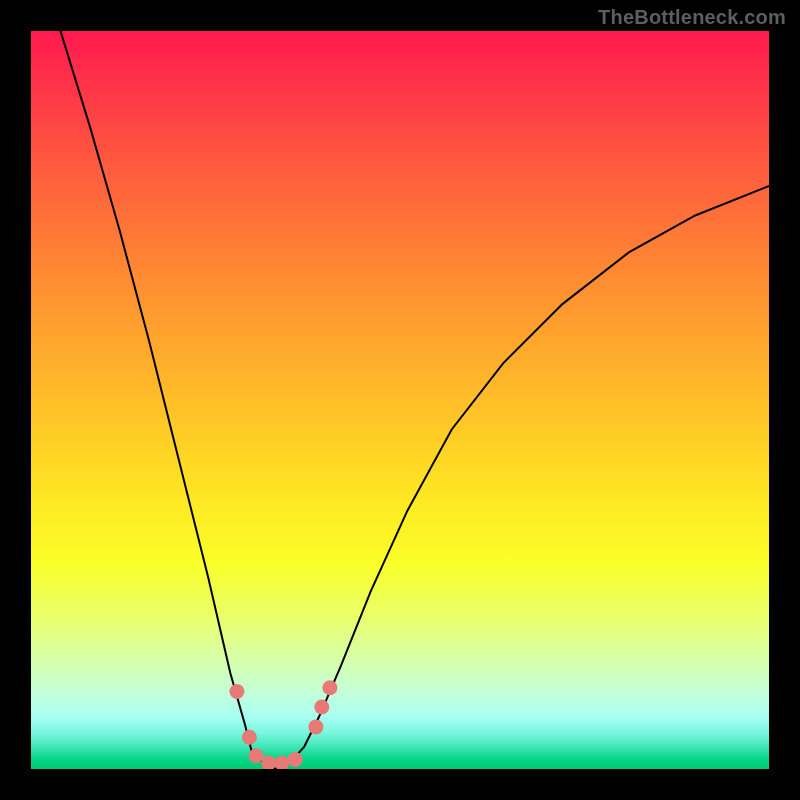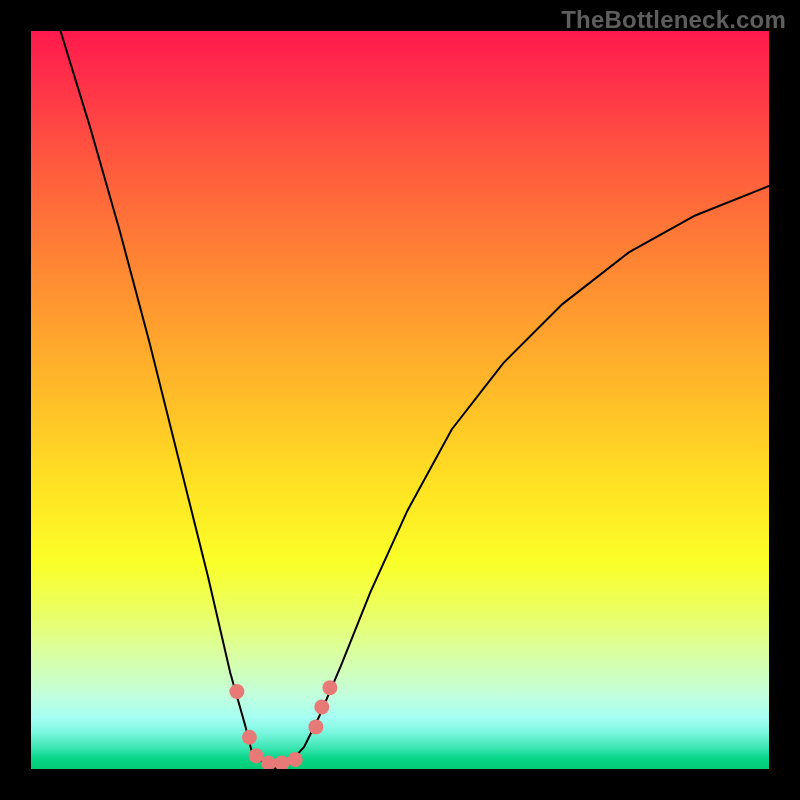--- a/index.html
+++ b/index.html
@@ -41,21 +41,21 @@
       #7cf7e0 95%,
       #40e6b6 97%,
       #08d789 98.5%,
       #00c974 100%);
   }
   .watermark {
     position: absolute;
     top: 6px;
     right: 14px;
     font-family: Arial, Helvetica, sans-serif;
-    font-size: 24px;
+    font-size: 20px;
     font-weight: 600;
     color: #5e5e5e;
     letter-spacing: 0.2px;
     user-select: none;
   }
   svg.curves {
     position: absolute;
     left: 0;
     top: 0;
     width: 738px;

